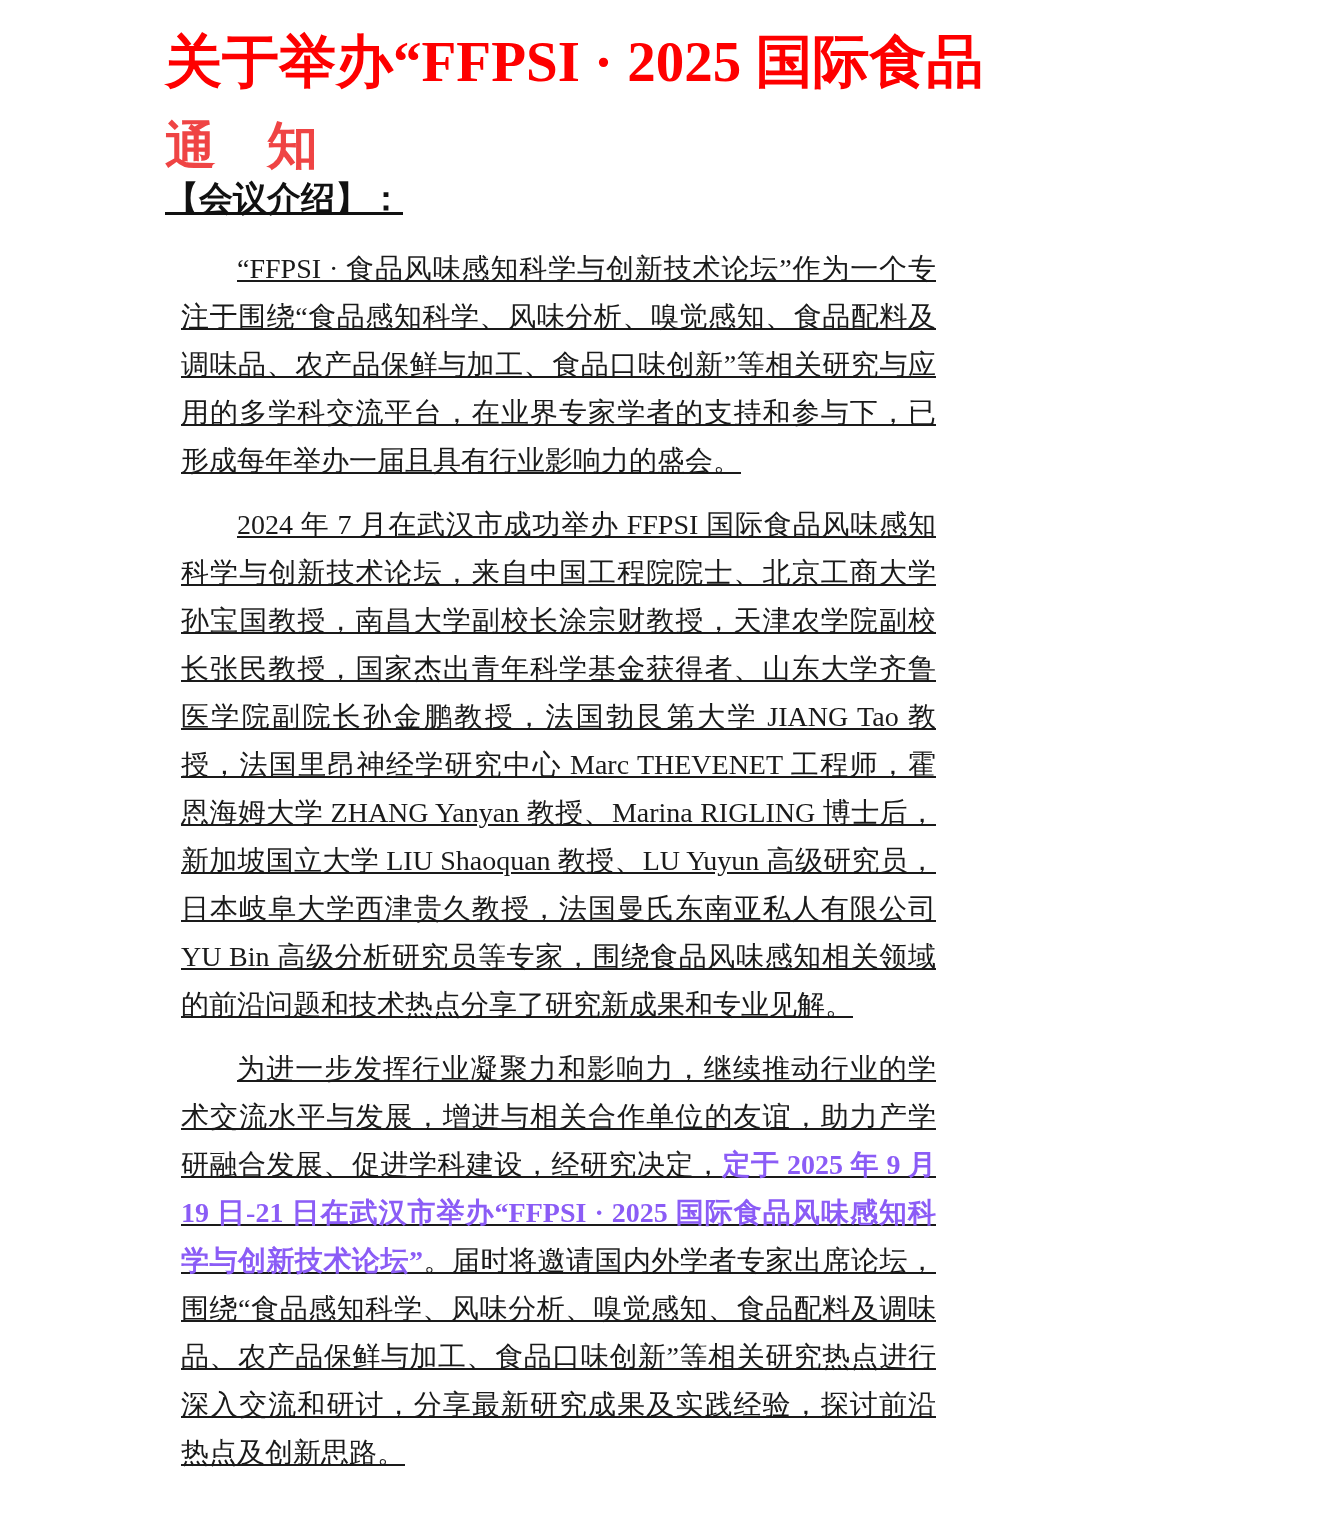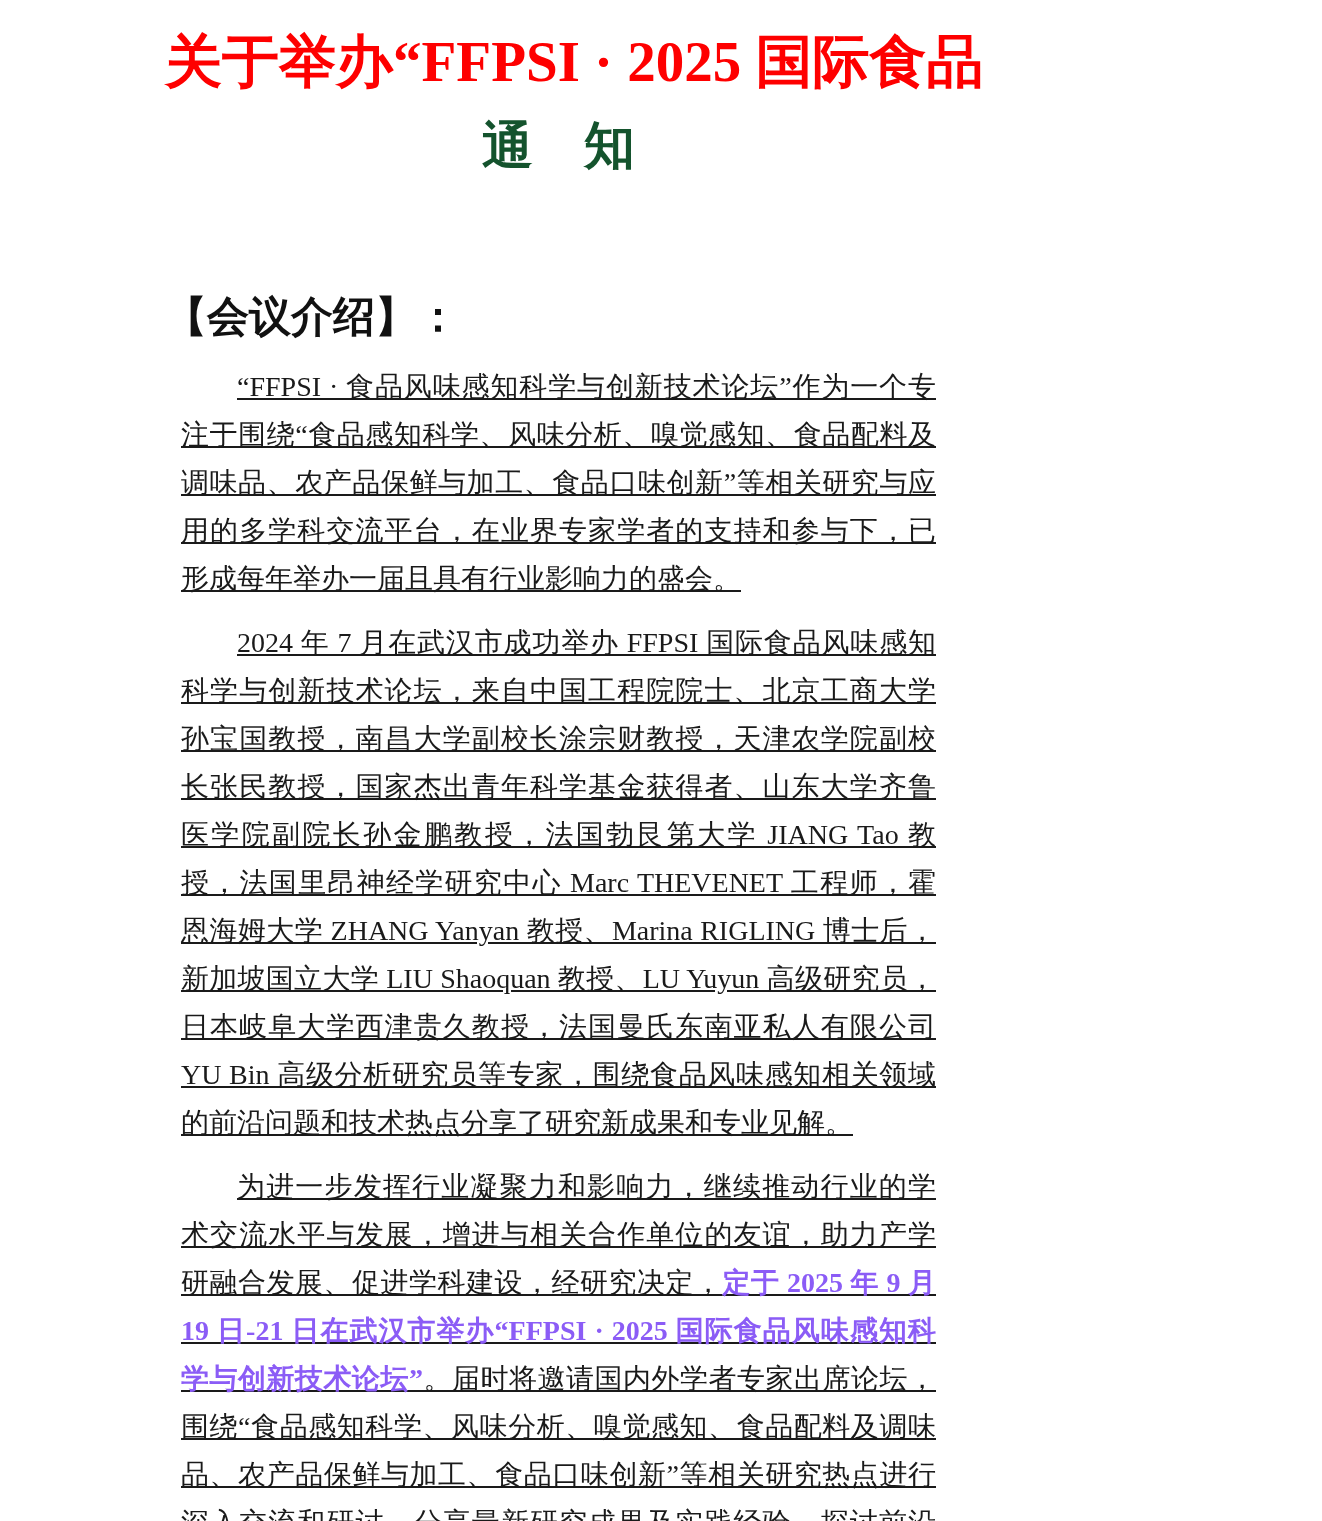--- a/index.html
+++ b/index.html
@@ -25,32 +25,32 @@
     line-height: 71px;
     font-weight: bold;
     color: #fe0000;
   }
   .doc-title .title-line {
     display: block;
     white-space: nowrap;
   }
   .doc-subtitle {
     margin-top: 20px;
-    text-align: center;
+    text-align: left;
     font-size: 51px;
     line-height: 58px;
     font-weight: bold;
-    color: #14532d;
+    color: #ef4444;
   }
   .section-heading {
-    margin-top: 118px;
-    font-size: 42px;
+    font-size: 34px;
     line-height: 48px;
     font-weight: bold;
     color: #111111;
+    text-decoration: underline;
   }
   .para {
     margin: 16px;
     font-size: 28px;
     line-height: 48px;
     text-align: justify;
     text-indent: 2em;
     color: #1a1a1a;
     text-decoration: underline;
   }

